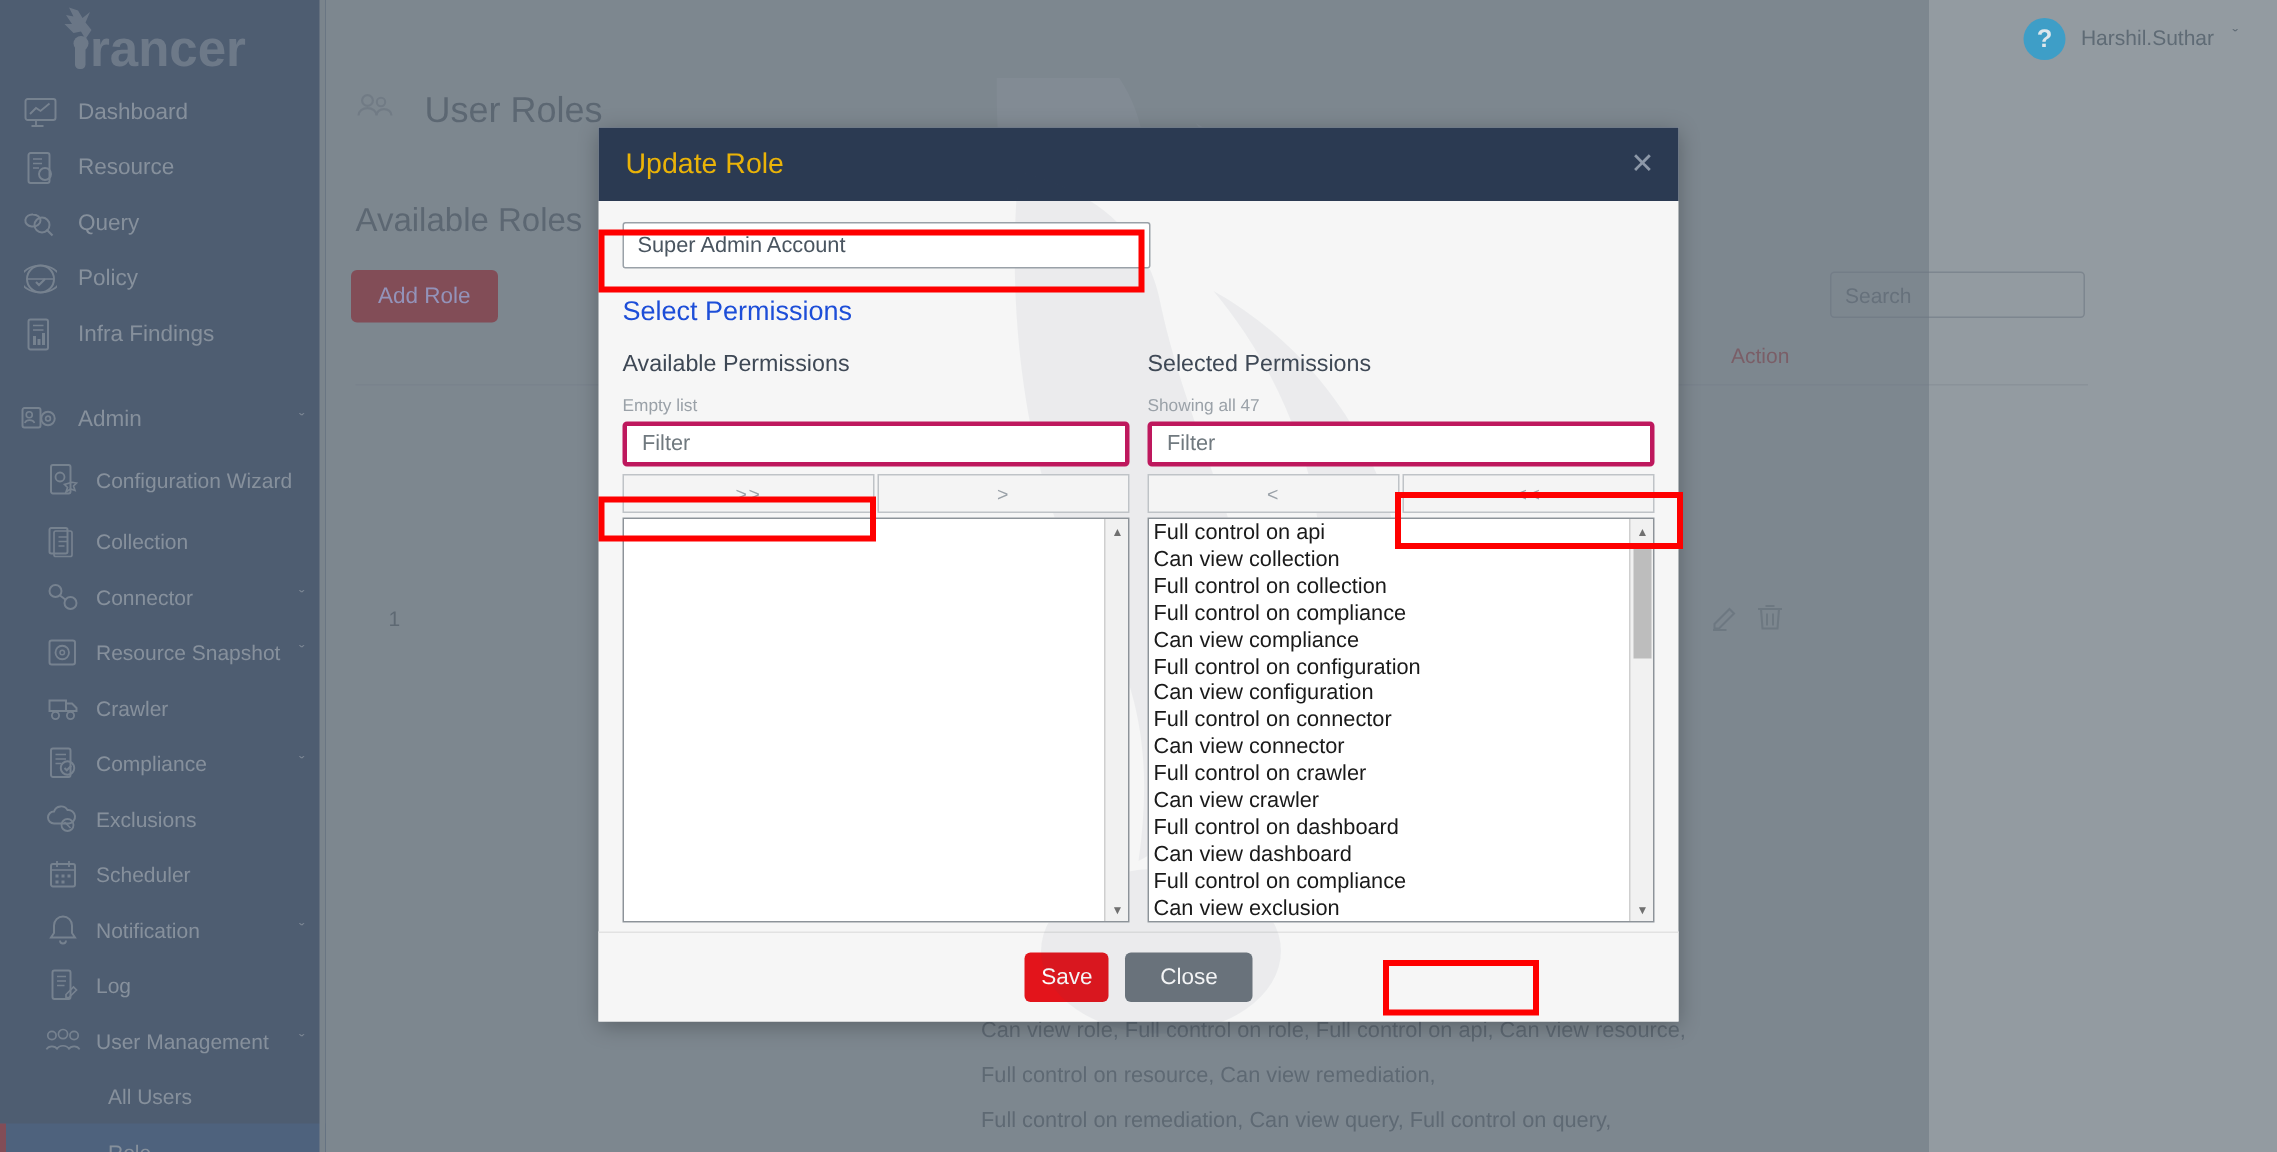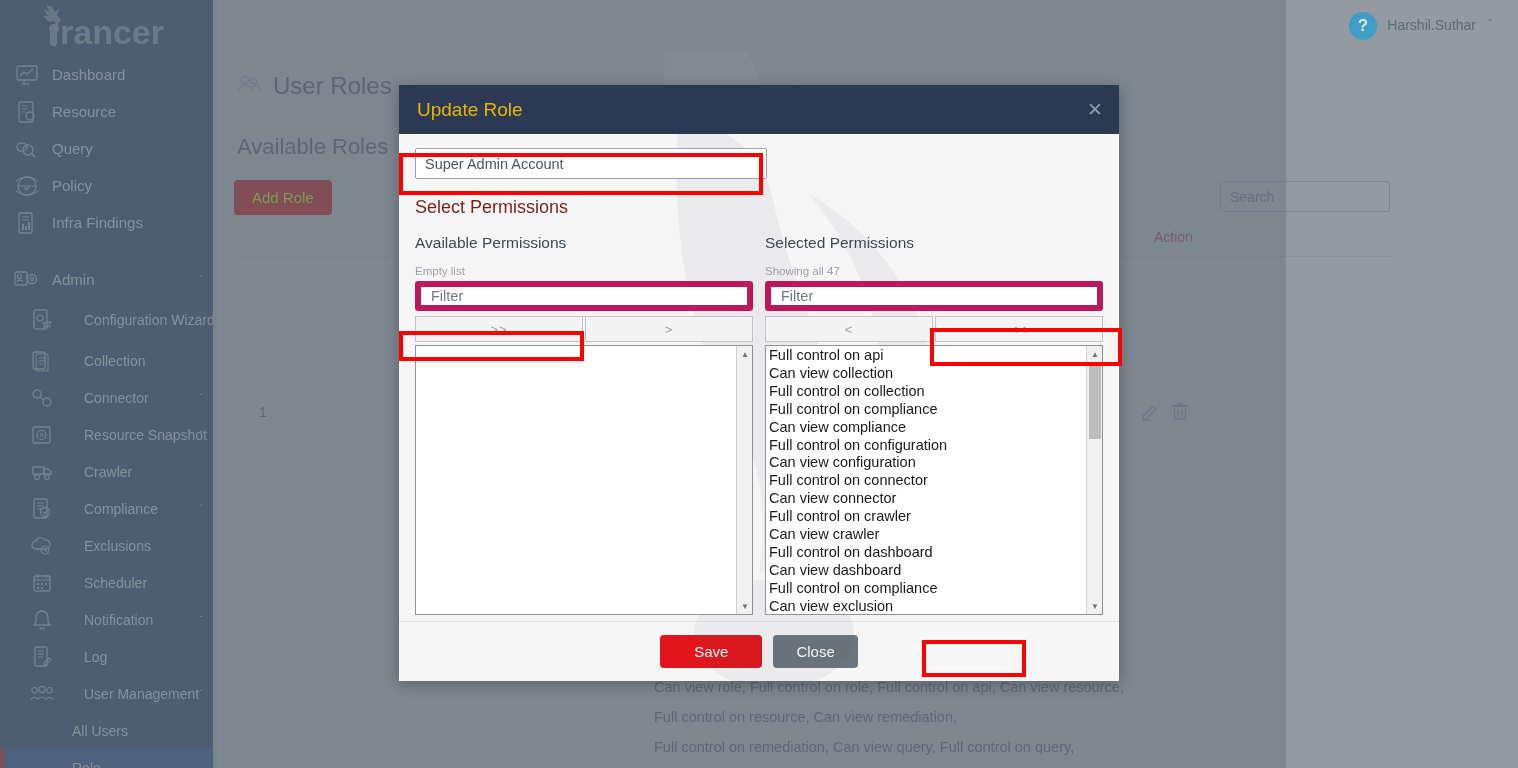--- a/index.html
+++ b/index.html
@@ -36,21 +36,21 @@
   .nav-item .ic {
     width: 26px; height: 24px; margin-right: 12px;
     flex: 0 0 26px; display: flex; align-items: center; justify-content: center;
     opacity: .72;
   }
   .nav-item .lbl { white-space: nowrap; }
   .nav-item .chev {
     position: absolute; right: 14px; font-size: 11px; opacity: .8;
   }
   .nav-gap { height: 20px; }
-  .nav-item.sub { padding-left: 30px; font-size: 14px; gap: 20px; }
+  .nav-item.sub { padding-left: 30px; font-size: 14px; }
   .nav-item.sub .ic { width: 24px; flex: 0 0 24px; margin-right: 10px; }
   .nav-item.sub2 {
     padding-left: 0; justify-content: flex-start;
     font-size: 14px;
   }
   .nav-item.sub2 .lbl { padding-left: 72px; }
   .nav-item.active {
     background: #2c4a78;
   }
   .nav-item.active::before {
@@ -85,32 +85,32 @@
   .page {
     position: absolute; left: 217px; top: 52px;
     width: 1301px; height: 716px;
     overflow: hidden;
   }
   .watermark {
     position: absolute; left: 330px; top: -90px;
     width: 420px; height: 640px; opacity: .10;
   }
   .page-title {
-    position: absolute; left: 20px; top: 20px;
+    position: absolute; left: 20px; top: 8px;
     display: flex; align-items: center;
-    font-size: 24px; color: #4a5560;
+    font-size: 24px; color: #4a5560; gap: 10px;
   }
   .page-title .pt-ic { margin-right: 10px; opacity: .7; }
   .avail-roles {
     position: absolute; left: 20px; top: 82px;
     font-size: 22px; color: #4a5560;
   }
   .add-role-btn {
     position: absolute; left: 17px; top: 128px;
-    background: #9e1b24; color: #84cc16;
+    background: #9e1b24; color: #c4b5fd;
     border: none; border-radius: 4px;
     padding: 9px 18px; font-size: 15px;
     font-family: "Liberation Sans", sans-serif;
     cursor: pointer;
   }
   .search-box {
     position: absolute; right: 128px; top: 129px;
     width: 170px; height: 31px;
     border: 1px solid #7d868f; border-radius: 3px;
     background: transparent; color: #5a646e;
@@ -184,36 +184,36 @@
   }
   .role-input {
     width: 352px; height: 31px;
     border: 1px solid #9aa1a8; border-radius: 2px;
     background: #fff; color: #4a5560;
     padding: 0 9px; font-size: 14.5px;
     font-family: "Liberation Sans", sans-serif;
     position: relative; z-index: 2;
   }
   .sel-perms-lbl {
-    margin-top: 18px; font-size: 18px; color: #7f1d1d;
+    margin-top: 18px; font-size: 18px; color: #1d4ed8;
     position: relative; z-index: 2;
   }
   .cols {
     display: flex; margin-top: 16px; position: relative; z-index: 2;
   }
   .col { width: 352px; }
   .col + .col { margin-left: 12px; }
   .col-title { font-size: 15.5px; color: #3e4855; }
   .col-sub {
     font-size: 11.5px; color: #9aa1a8;
     margin-top: 13px; margin-bottom: 4px;
   }
   .filter-input {
     width: 100%; height: 30px;
-    border: 6px solid #be185d; border-radius: 3px;
+    border: 3px solid #be185d; border-radius: 3px;
     background: #fff; color: #4a5560;
     padding: 0 10px; font-size: 14.5px;
     font-family: "Liberation Sans", sans-serif;
   }
   .filter-input::placeholder { color: #70797f; }
   .btn-row { display: flex; margin-top: 5px; }
   .xfer-btn {
     flex: 1; height: 26px;
     background: #f4f4f4; border: 1px solid #bfc3c7;
     color: #9aa1a8; font-size: 13px; cursor: pointer;
@@ -253,21 +253,21 @@
     background: #bdbdbd; cursor: pointer;
   }
   .modal-foot {
     height: 60px; background: #f6f6f6;
     border-top: 1px solid #e2e2e2;
     display: flex; align-items: center; justify-content: center;
     gap: 11px;
   }
   .save-btn {
     background: #e3141b; color: #fff; border: none;
-    border-radius: 4px; padding: 8px 34px; font-size: 15px;
+    border-radius: 4px; padding: 8px 11px; font-size: 15px;
     cursor: pointer; font-family: "Liberation Sans", sans-serif;
   }
   .close-btn {
     background: #6c757d; color: #fff; border: none;
     border-radius: 4px; padding: 8px 23px; font-size: 15px;
     cursor: pointer; font-family: "Liberation Sans", sans-serif;
   }
 
   
   .anno {

